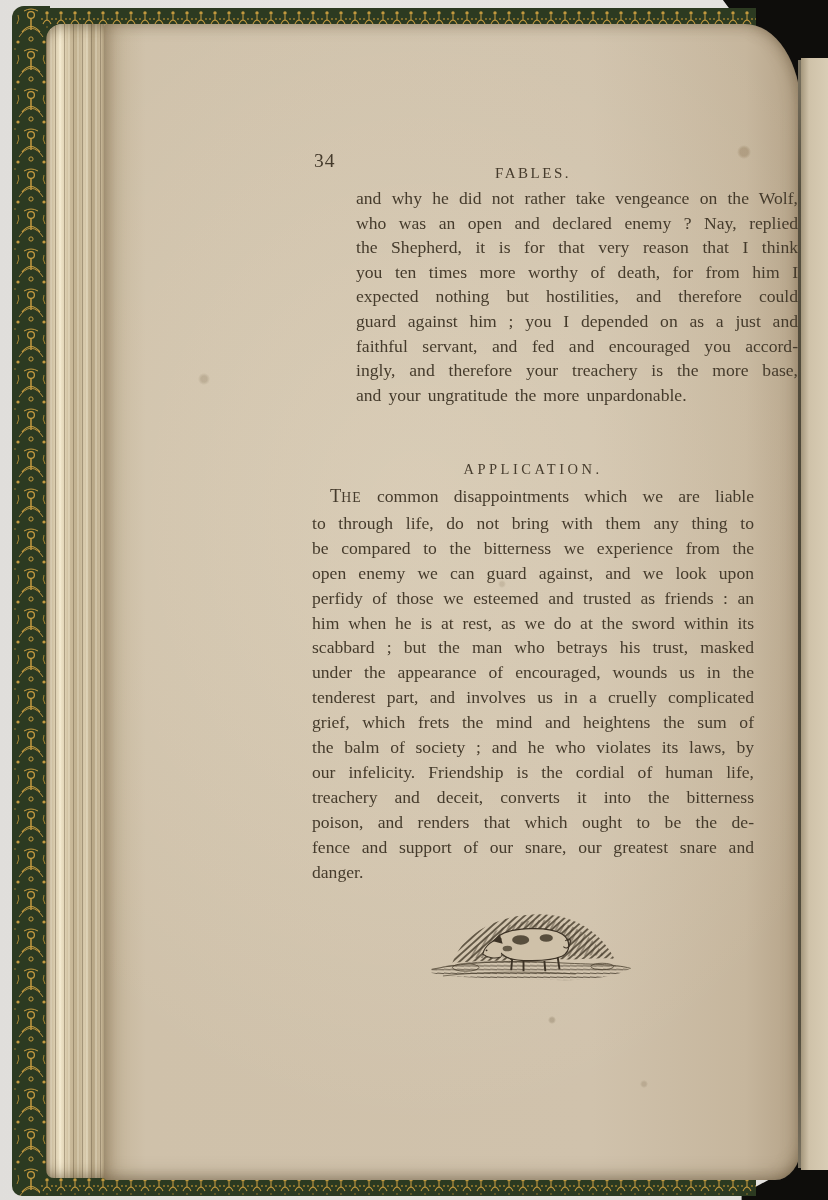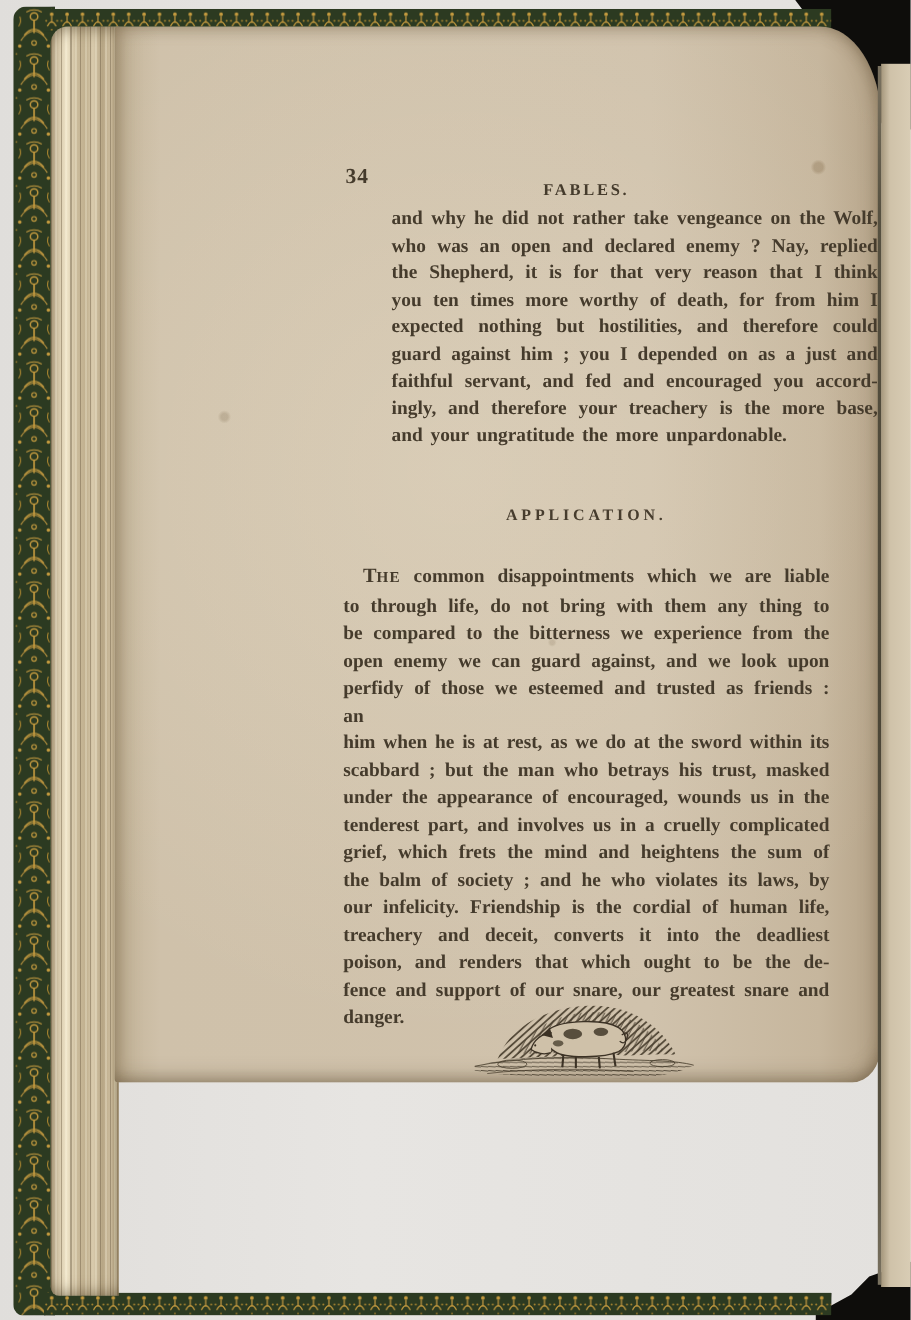--- a/index.html
+++ b/index.html
@@ -48,32 +48,31 @@
   }
 
   
   .facing-page {
     position:absolute; left:801px; top:58px; width:27px; height:1112px; z-index:3;
     background: linear-gradient(90deg,#a5977c 0%, #cfc2a9 30%, #d9cdb5 100%);
   }
 
   
   .page {
-    position:absolute; left:104px; top:24px; width:697px; height:960px; z-index:4;
+    position:absolute; left:104px; top:24px; width:697px; height:1156px; z-index:4;
     border-radius: 3px 56px 26px 3px / 3px 86px 34px 3px;
     background:
       radial-gradient(120% 90% at 45% 42%, rgba(255,248,228,.20) 0%, rgba(0,0,0,0) 60%),
       linear-gradient(90deg, #c3b397 0%, #cfc1aa 6%, #d0c2ac 70%, #c6b69d 92%, #b4a287 100%),
       #cec0a9;
     box-shadow:
       inset 14px 0 20px -12px rgba(100,80,50,.55),
       inset -10px 0 16px -8px rgba(95,78,52,.50),
       inset 0 -14px 18px -12px rgba(95,78,52,.55),
       inset 0 12px 16px -12px rgba(120,100,70,.45);
-    font-weight: bold;
   }
   .spots {
     position:absolute; inset:0; border-radius:inherit;
     background-image:
       radial-gradient(circle at 640px 128px, rgba(125,100,65,.30) 0 4px, rgba(125,100,65,0) 7px),
       radial-gradient(circle at 100px 355px, rgba(110,90,60,.22) 0 3px, rgba(110,90,60,0) 6px),
       radial-gradient(circle at 398px 560px, rgba(110,90,60,.16) 0 2px, rgba(110,90,60,0) 4px),
       radial-gradient(circle at 448px 996px, rgba(100,82,55,.25) 0 2px, rgba(100,82,55,0) 4px),
       radial-gradient(circle at 540px 1060px, rgba(100,82,55,.18) 0 2px, rgba(100,82,55,0) 4px);
   }
@@ -96,21 +95,21 @@
 
   .para { position:absolute; left:0; width:100%; font-size:17.6px; word-spacing:2.6px; }
   .para1 { top:162px;margin-left:44px; }
   .para2 { top:460px; }
   .para2 .tline { line-height:24.9px; }
   .tline {
     line-height:24.6px; white-space:normal;
     text-align:justify; text-align-last:justify;
   }
   .tline-last { text-align-last:left; }
-  .firstline { padding-left:18px;margin-top:27px; }
+  .firstline { padding-left:18px; }
   .leadcap { font-size:18.5px; }
   .leadsc { font-size:13.8px; letter-spacing:1px; }
 
   .apphead {
     position:absolute; top:437px; left:0; width:100%;
     text-align:center; font-size:14.5px; letter-spacing:3.5px; color:#473d2e;
   }
 
   .vignette { position:absolute; top:878px; left:50%; transform:translateX(-50%);
     width:218px; height:92px; }
@@ -202,21 +201,21 @@
             <div class="tline">be compared to the bitterness we experience from the</div>
             <div class="tline">open enemy we can guard against, and we look upon</div>
             <div class="tline">perfidy of those we esteemed and trusted as friends : an</div>
             <div class="tline">him when he is at rest, as we do at the sword within its</div>
             <div class="tline">scabbard ; but the man who betrays his trust, masked</div>
             <div class="tline">under the appearance of encouraged, wounds us in the</div>
             <div class="tline">tenderest part, and involves us in a cruelly complicated</div>
             <div class="tline">grief, which frets the mind and heightens the sum of</div>
             <div class="tline">the balm of society ; and he who violates its laws, by</div>
             <div class="tline">our infelicity.  Friendship is the cordial of human life,</div>
-            <div class="tline">treachery and deceit, converts it into the deadliest</div>
+            <div class="tline">treachery and deceit, converts it into the bitterness</div>
             <div class="tline">poison, and renders that which ought to be the de-</div>
             <div class="tline">fence and support of our snare, our greatest snare and</div>
             <div class="tline tline-last">danger.</div>
           </div>
       </div>
 
       <svg class="vignette" viewBox="0 0 230 95">
         <defs>
           <pattern id="hatchA" width="5" height="5" patternUnits="userSpaceOnUse" patternTransform="rotate(48)">
             <line x1="1" y1="0" x2="1" y2="5" stroke="#473d2c" stroke-width="1.6"></line>

